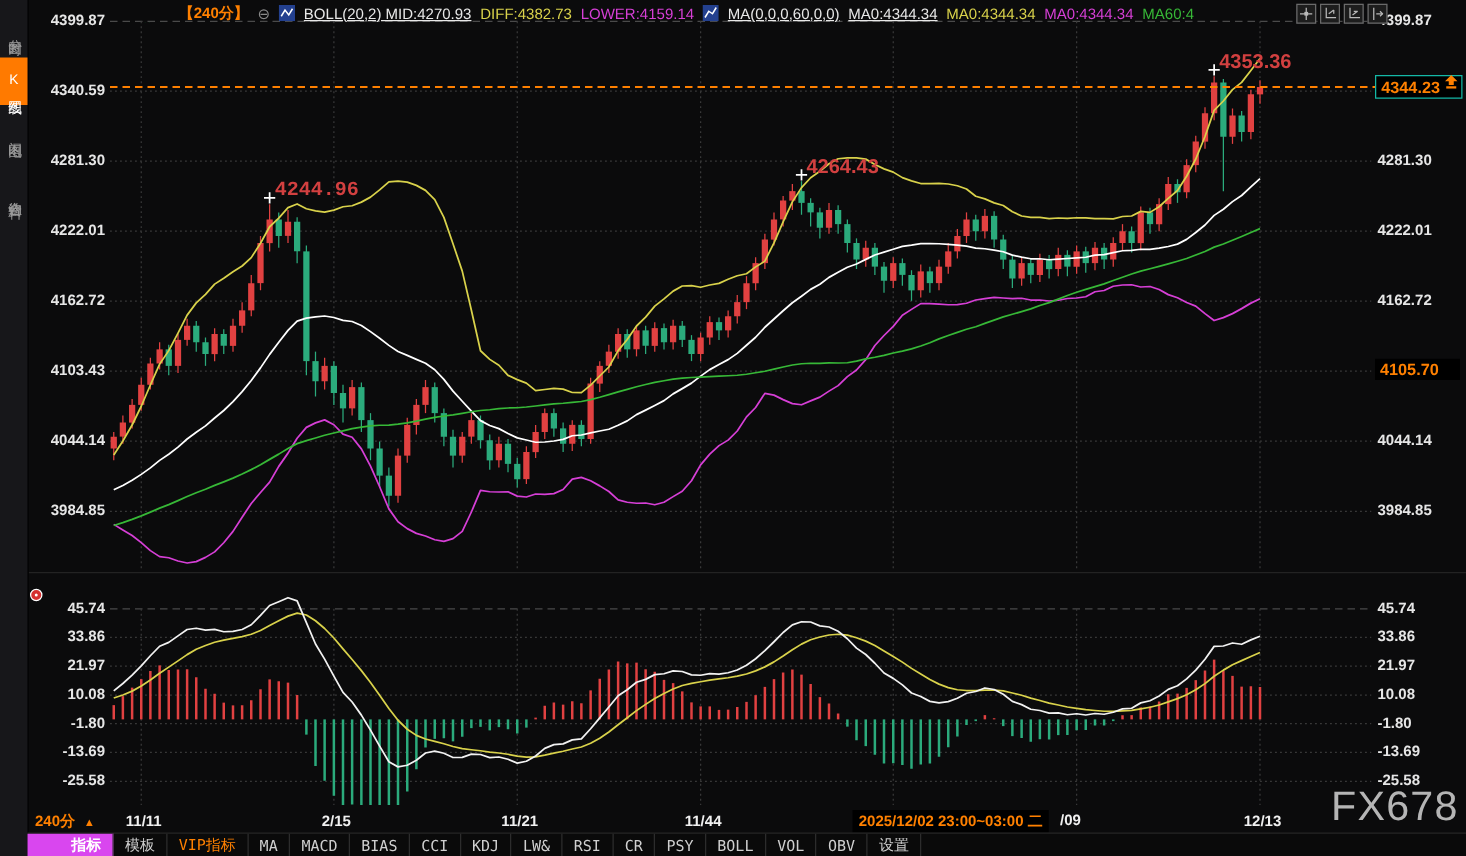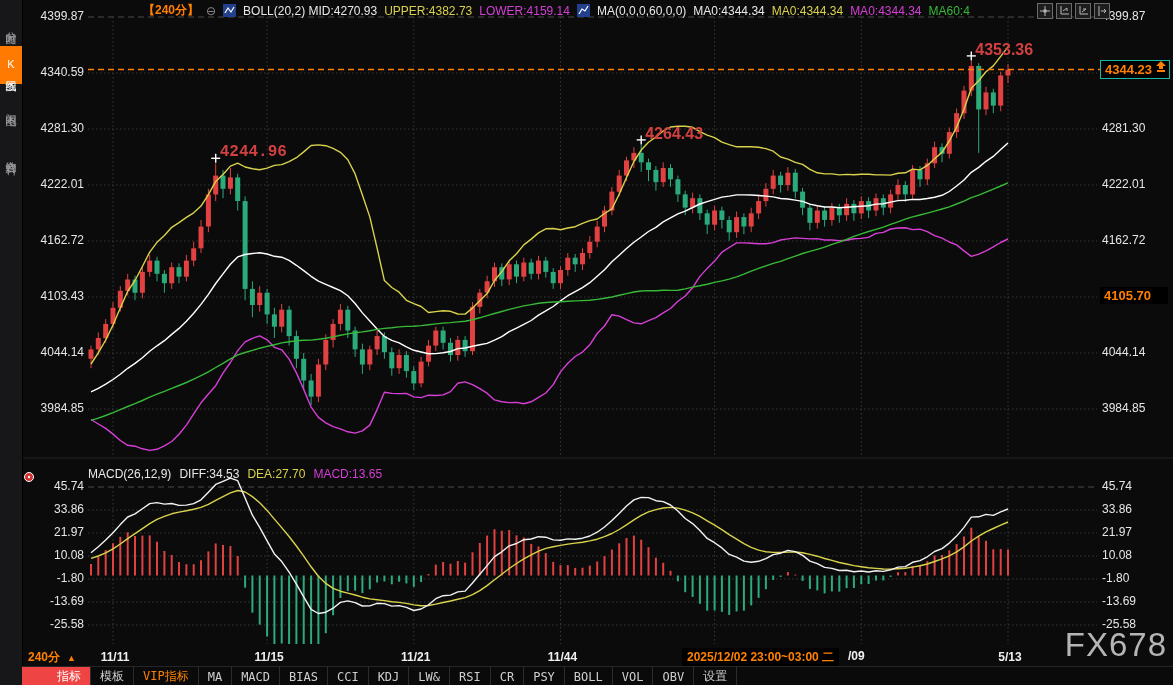--- a/index.html
+++ b/index.html
@@ -1,34 +1,34 @@
 <!DOCTYPE html>
 <html><head>
 <meta charset="utf-8">
 <style>
   html,body{margin:0;padding:0;background:#0b0b0c;}
   body{width:1173px;height:685px;overflow:hidden;font-family:"Liberation Sans","DejaVu Sans",sans-serif;}
   #app{position:relative;width:1173px;height:685px;background:#0b0b0c;}
   #chart-svg{position:absolute;left:0;top:0;z-index:1;}
   #overlay{position:absolute;left:0;top:0;width:1173px;height:685px;z-index:3;pointer-events:none;}
-  .axis-label{position:absolute;font-size:12px;font-weight:400;color:#e6e6e6;white-space:nowrap;}
+  .axis-label{position:absolute;font-size:12px;font-weight:700;color:#e6e6e6;white-space:nowrap;}
   .axis-label.right{left:1102px;}
   .date-label{position:absolute;top:650px;width:60px;text-align:center;font-size:12px;font-weight:700;color:#f0f0f0;white-space:nowrap;}
   .marker-label{position:absolute;font-size:16px;font-weight:700;color:#d24040;white-space:nowrap;}
 
   .sidebar{position:absolute;left:0;top:0;width:22px;height:685px;background:#17171a;border-right:1px solid #000;z-index:6;}
   .side-tab{position:absolute;left:0;width:22px;writing-mode:vertical-rl;text-orientation:upright;font-size:11px;
             color:#9a9a9a;text-align:center;cursor:pointer;line-height:22px;letter-spacing:1px;}
   .side-tab.active{background:#ff7a00;color:#ffffff;}
 
   .legend{position:absolute;left:88px;top:3px;height:15px;display:flex;gap:7px;align-items:center;
           font-size:12px;white-space:nowrap;z-index:5;max-width:945px;overflow:hidden;}
   .lg-sym{color:#15803d;font-weight:400;margin-top:28px;}
   .lg-orange{color:#ff8000;font-weight:700;}
-  .lg-white{color:#e8e8e8;}
+  .lg-white{color:#e8e8e8;text-decoration:underline;}
   .lg-yellow{color:#d9d24b;}
   .lg-magenta{color:#d63fd6;}
   .lg-green{color:#37b837;}
   .lg-gray-icon{color:#8a8a8a;font-size:12px;}
   .mini-chart-icon{display:inline-block;width:13px;height:13px;}
 
   .macd-legend{position:absolute;left:88px;top:467px;height:14px;display:flex;gap:8px;align-items:center;
                font-size:12px;white-space:nowrap;z-index:5;}
   .macd-alert{position:absolute;left:23px;top:469px;z-index:5;}
 
@@ -45,21 +45,21 @@
   .period-label{position:absolute;left:6px;top:3px;color:#ff8000;font-weight:700;font-size:12px;cursor:pointer;text-align:center;}
   .period-label .tri{font-size:9px;margin-left:7px;}
   .x-tooltip{position:absolute;left:660px;top:2px;background:#000;color:#ff8000;font-weight:700;font-size:12px;
              padding:1px 5px;white-space:nowrap;}
   .x-partial{position:absolute;left:826px;top:3px;color:#f0f0f0;font-weight:700;font-size:12px;text-align:right;}
 
   .toolbar{position:absolute;left:22px;top:666px;right:0;height:19px;background:#0a0a0a;border-top:1px solid #262626;
            display:flex;align-items:stretch;z-index:6;font-family:"DejaVu Sans Mono","Liberation Mono",monospace;}
   .tb-item{font-size:12px;color:#cfcfcf;padding:1px 9px;border-right:1px solid #2c2c2c;cursor:pointer;
            display:flex;align-items:center;}
-  .tb-item.active{background:#ef4444;color:#fff;font-weight:400;padding-left:35px;}
+  .tb-item.active{background:#d946ef;color:#fff;font-weight:700;padding-left:35px;}
   .tb-item.vip{color:#ff8000;}
 
   .watermark{position:absolute;right:6px;top:626px;font-size:33px;color:#b5b5b5;letter-spacing:1px;z-index:7;
              font-family:Liberation Sans, sans-serif;}
 </style>
 </head>
 <body>
 
 <div id="app">
 
@@ -511,24 +511,24 @@
       <div class="axis-label right" style="position: absolute; left: 1102px; top: 524.994px;">21.97</div>
       <div class="axis-label" style="position: absolute; left: 26px; width: 58px; text-align: right; top: 548px;">10.08</div>
       <div class="axis-label right" style="position: absolute; left: 1102px; top: 548px;">10.08</div>
       <div class="axis-label" style="position: absolute; left: 26px; width: 58px; text-align: right; top: 570.987px;">-1.80</div>
       <div class="axis-label right" style="position: absolute; left: 1102px; top: 570.987px;">-1.80</div>
       <div class="axis-label" style="position: absolute; left: 26px; width: 58px; text-align: right; top: 593.994px;">-13.69</div>
       <div class="axis-label right" style="position: absolute; left: 1102px; top: 593.994px;">-13.69</div>
       <div class="axis-label" style="position: absolute; left: 26px; width: 58px; text-align: right; top: 617px;">-25.58</div>
       <div class="axis-label right" style="position: absolute; left: 1102px; top: 617px;">-25.58</div>
       <div class="date-label" style="left: 85.008px;">11/11</div>
-      <div class="date-label" style="left: 239.064px;">11/15</div>
+      <div class="date-label" style="left: 239.064px;">2/15</div>
       <div class="date-label" style="left: 385.784px;">11/21</div>
       <div class="date-label" style="left: 532.504px;">11/44</div>
-      <div class="date-label" style="left: 980px;">5/13</div>
+      <div class="date-label" style="left: 980px;">12/13</div>
       <div class="marker-label" style="position: absolute; left: 219.712px; top: 143.318px; font-family: Liberation Mono, monospace;">4244.96</div>
       <div class="marker-label" style="position: absolute; left: 645.2px; top: 124.928px;">4264.43</div>
       <div class="marker-label" style="position: absolute; left: 975.32px; top: 40.9302px;">4353.36</div>
     </div>
 
   <div class="sidebar">
     <div class="side-tab" style="top:4px;height:40px;">分时图</div>
     <div class="side-tab active" style="top:46px;height:38px;">K线图</div>
     <div class="side-tab" style="top:86px;height:40px;">闪电图</div>
     <div class="side-tab" style="top:128px;height:52px;">合约资料</div>
@@ -538,21 +538,21 @@
     <span class="lg-sym">现货黄金</span>
     <span class="lg-orange">【240分】</span>
     <span class="lg-gray-icon">⊖</span>
     <span class="mini-chart-icon">
       <svg width="13" height="13">
           <rect x="0" y="0" width="13" height="13" fill="#23408f"></rect>
           <polyline points="2,9 5,4 8,8 11,3" stroke="#fff" stroke-width="1.2" fill="none"></polyline>
         </svg>
     </span>
     <span class="lg-white">BOLL(20,2) MID:4270.93</span>
-    <span class="lg-yellow">UPPER:4382.73</span>
+    <span class="lg-yellow">DIFF:4382.73</span>
     <span class="lg-magenta">LOWER:4159.14</span>
     <span class="mini-chart-icon">
       <svg width="13" height="13">
           <rect x="0" y="0" width="13" height="13" fill="#23408f"></rect>
           <polyline points="2,10 5,5 8,7 11,2" stroke="#fff" stroke-width="1.2" fill="none"></polyline>
         </svg>
     </span>
     <span class="lg-white">MA(0,0,0,60,0,0)</span>
     <span class="lg-white">MA0:4344.34</span>
     <span class="lg-yellow">MA0:4344.34</span>
@@ -590,26 +590,20 @@
         </svg>
     </span>
   </div>
 
   <span class="macd-alert">
     <svg width="12" height="12">
         <circle cx="6" cy="6" r="4.5" fill="#d53030" stroke="#fff" stroke-width="1"></circle>
         <circle cx="6" cy="6" r="1.2" fill="#fff"></circle>
       </svg>
   </span>
-  <div class="macd-legend">
-    <span class="lg-white">MACD(26,12,9)</span>
-    <span class="lg-white">DIFF:34.53</span>
-    <span class="lg-yellow">DEA:27.70</span>
-    <span class="lg-magenta">MACD:13.65</span>
-  </div>
 
   <div id="current-price-box" class="pricebox" style="top: 59.5538px;">4344.23</div>
   <div id="low-price-box" class="pricebox" style="top: 286.853px;">4105.70</div>
   <span id="price-flag" style="top: 57.5538px;">
     <svg width="12" height="11">
         <path d="M6 0 L11 5 H8 V8 H4 V5 H1 Z" fill="#ff8000"></path>
         <rect x="2" y="9" width="8" height="2" fill="#ff8000"></rect>
       </svg>
   </span>
 

